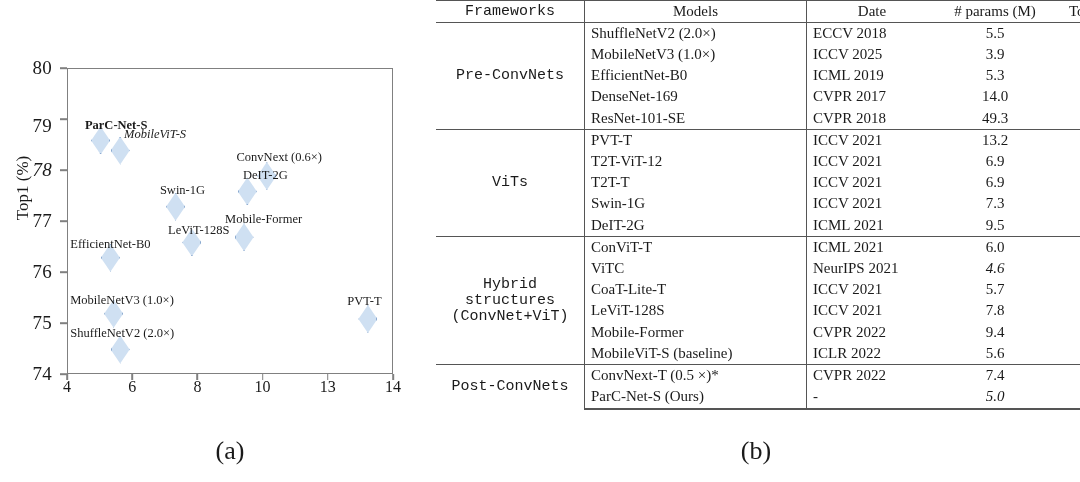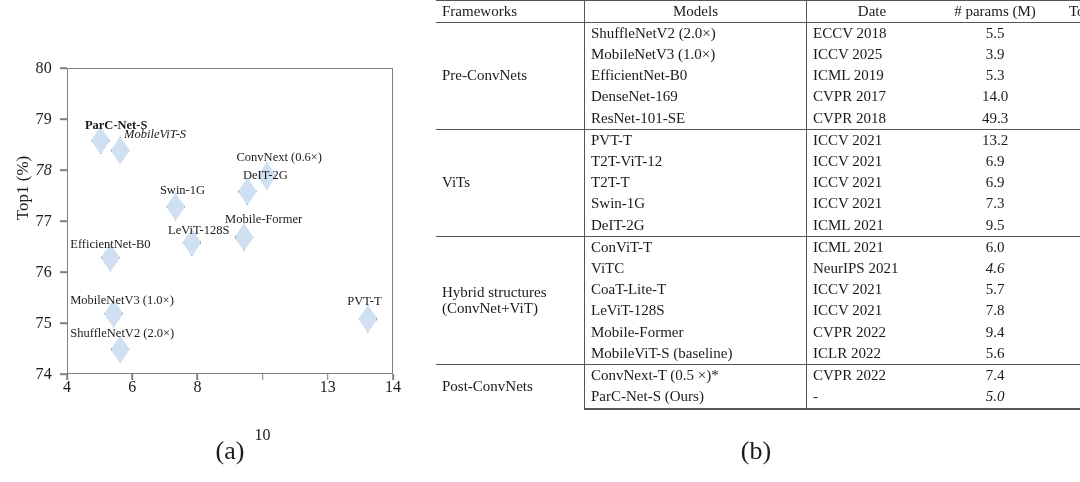--- a/index.html
+++ b/index.html
@@ -6,21 +6,21 @@
   body{width:1080px;height:482px;position:relative;overflow:hidden;
        font-family:"Liberation Serif", serif;color:#1a1a1a;}
 
   
   #figure-a{position:absolute;left:0;top:0;width:430px;height:482px;}
 
   #plot-frame{position:absolute;left:67px;top:68px;width:326px;height:306px;
               border:1.6px solid #808080;box-sizing:border-box;background:#fff;}
 
   .ytick-label{position:absolute;right:0;transform:translateY(-50%);
-               font-size:16px;letter-spacing:.2px;text-align:right;width:30px;}
+               font-size:19px;letter-spacing:.2px;text-align:right;width:30px;}
   .ytick-mark{position:absolute;left:60px;width:7px;height:1.6px;background:#808080;
               transform:translateY(-50%);}
   .xtick-label{position:absolute;top:378px;transform:translateX(-50%);font-size:16px;}
   .xtick-mark{position:absolute;top:374px;width:1.6px;height:6px;background:#808080;
               transform:translateX(-50%);}
 
   #ylabel{position:absolute;left:-42px;top:178px;width:130px;text-align:center;
           transform:rotate(-90deg);font-size:17px;white-space:nowrap;}
   #xlabel{position:absolute;left:67px;top:400px;width:326px;text-align:center;
           font-size:17px;}
@@ -32,21 +32,21 @@
           clip-path:polygon(50% 0,100% 50%,50% 100%,0 50%);}
   .pt-label{position:absolute;font-size:12.5px;white-space:nowrap;line-height:1;}
   .pt-label.bold{font-weight:bold;}
   .pt-label.italic{font-style:italic;}
 
   
   #figure-b{position:absolute;left:436px;top:0;width:644px;height:482px;}
   table#cmp{border-collapse:collapse;width:640px;font-size:15px;table-layout:fixed;}
   table#cmp td,table#cmp th{padding:0 6px;height:21.2px;font-weight:normal;
        vertical-align:middle;line-height:1.05;}
-  .c-fw{width:136px;text-align:left;}
+  .c-fw{width:136px;text-align:center;font-family:Liberation Mono, monospace;}
   .c-md{width:209px;text-align:left;}
   .c-dt{width:118px;text-align:left;}
   .c-pm{width:104px;text-align:center;}
   .c-t1{width:73px;text-align:center;}
   th.c-md,th.c-dt{text-align:center;}
   .vline{border-left:1.3px solid #555;}
   tr.rule-top > *{border-top:2.2px solid #555;}
   tr.rule-thin > *{border-top:1.3px solid #555;}
   tr.rule-bottom > *{border-bottom:2.2px solid #555;}
   .b{font-weight:bold;font-style:italic;}
@@ -63,33 +63,33 @@
       <div class="ytick-label" style="top: 374px; right: 378px; width: 36px;">74</div>
       <div class="ytick-mark" style="top: 374px;"></div>
       <div class="ytick-label" style="top: 323px; right: 378px; width: 36px;">75</div>
       <div class="ytick-mark" style="top: 323px;"></div>
       <div class="ytick-label" style="top: 272px; right: 378px; width: 36px;">76</div>
       <div class="ytick-mark" style="top: 272px;"></div>
       <div class="ytick-label" style="top: 221px; right: 378px; width: 36px;">77</div>
       <div class="ytick-mark" style="top: 221px;"></div>
       <div class="ytick-label" style="top: 170px; right: 378px; width: 36px; font-style: italic;">78</div>
       <div class="ytick-mark" style="top: 170px;"></div>
-      <div class="ytick-label" style="top: 119px; right: 378px; width: 36px;">79</div>
+      <div class="ytick-label" style="top: 126px; right: 378px; width: 36px;">79</div>
       <div class="ytick-mark" style="top: 119px;"></div>
       <div class="ytick-label" style="top: 68px; right: 378px; width: 36px;">80</div>
       <div class="ytick-mark" style="top: 68px;"></div>
     </div>
   <div id="x-axis-ticks">
       <div class="xtick-label" style="left: 67px;">4</div>
       <div class="xtick-mark" style="left: 67px;"></div>
       <div class="xtick-label" style="left: 132.2px;">6</div>
       <div class="xtick-mark" style="left: 132.2px;"></div>
       <div class="xtick-label" style="left: 197.4px;">8</div>
       <div class="xtick-mark" style="left: 197.4px;"></div>
-      <div class="xtick-label" style="left: 262.6px; margin-top: 48px;">10</div>
+      <div class="xtick-label" style="left: 262.6px;">10</div>
       <div class="xtick-mark" style="left: 262.6px;"></div>
       <div class="xtick-label" style="left: 327.8px;">13</div>
       <div class="xtick-mark" style="left: 327.8px;"></div>
       <div class="xtick-label" style="left: 393px;">14</div>
       <div class="xtick-mark" style="left: 393px;"></div>
     </div>
   <div id="markers-layer">
       <div class="marker" style="left: 99.6px; top: 139.4px; background: rgb(207, 224, 242); border-color: rgb(138, 169, 207);"></div>
       <div class="pt-label bold" style="left: 84.93px; top: 119px;">ParC-Net-S</div>
       <div class="marker" style="left: 119.16px; top: 149.6px; background: rgb(207, 224, 242); border-color: rgb(138, 169, 207);"></div>

